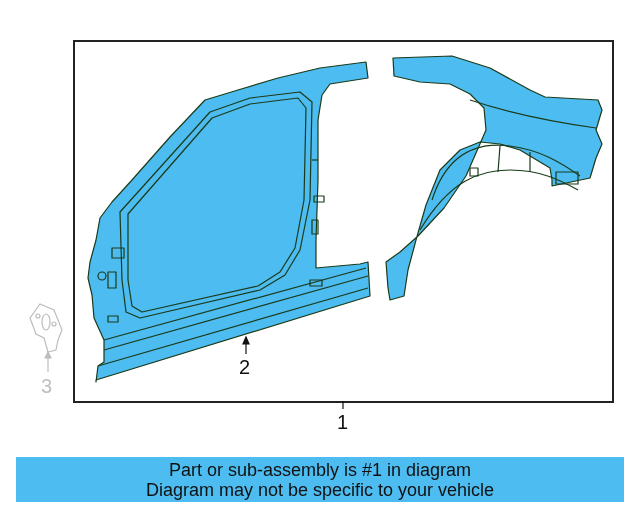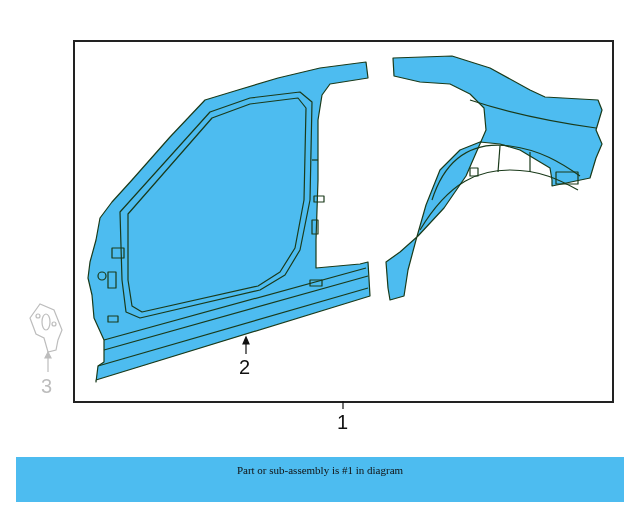--- a/index.html
+++ b/index.html
@@ -12,21 +12,21 @@
     border: 2px solid #222222; background: #ffffff;
   }
   svg.art { position: absolute; left: 0; top: 0; }
   .callout {
     position: absolute; font-size: 20px; color: #111111; line-height: 1;
   }
   .callout.muted { color: #bdbdbd; }
   .banner {
     position: absolute; left: 16px; top: 457px; width: 608px; height: 45px;
     background: #4dbcf0; color: #111111; text-align: center;
-    font-size: 11px; line-height: 20px; padding-top: 3px; box-sizing: border-box; font-family: Liberation Serif, serif;
+    font-size: 18px; line-height: 20px; padding-top: 3px; box-sizing: border-box;
   }
   .banner div { white-space: nowrap; }
 </style>
 </head>
 <body>
 
 <div class="frame"></div>
 
 <svg class="art" width="640" height="512" viewBox="0 0 640 512">
 
@@ -74,13 +74,14 @@
 
   <line x1="343" y1="401" x2="343" y2="409" stroke="#111111" stroke-width="1.2"></line>
 </svg>
 
 <div class="callout" style="left:239px; top:357px;">2</div>
 <div class="callout" style="left:337px; top:412px;">1</div>
 <div class="callout muted" style="left:41px; top:376px;">3</div>
 
 <div class="banner">
   <div>Part or sub-assembly is #1 in diagram</div>
+  <div>Diagram may not be specific to your vehicle</div>
 </div>
 
 </body></html>

